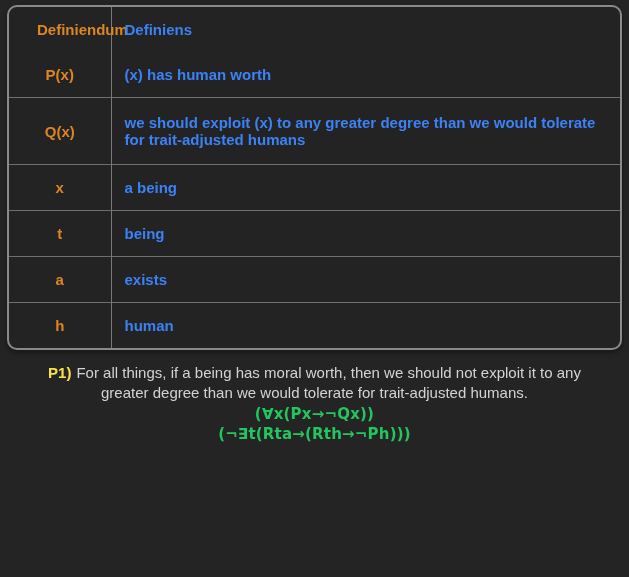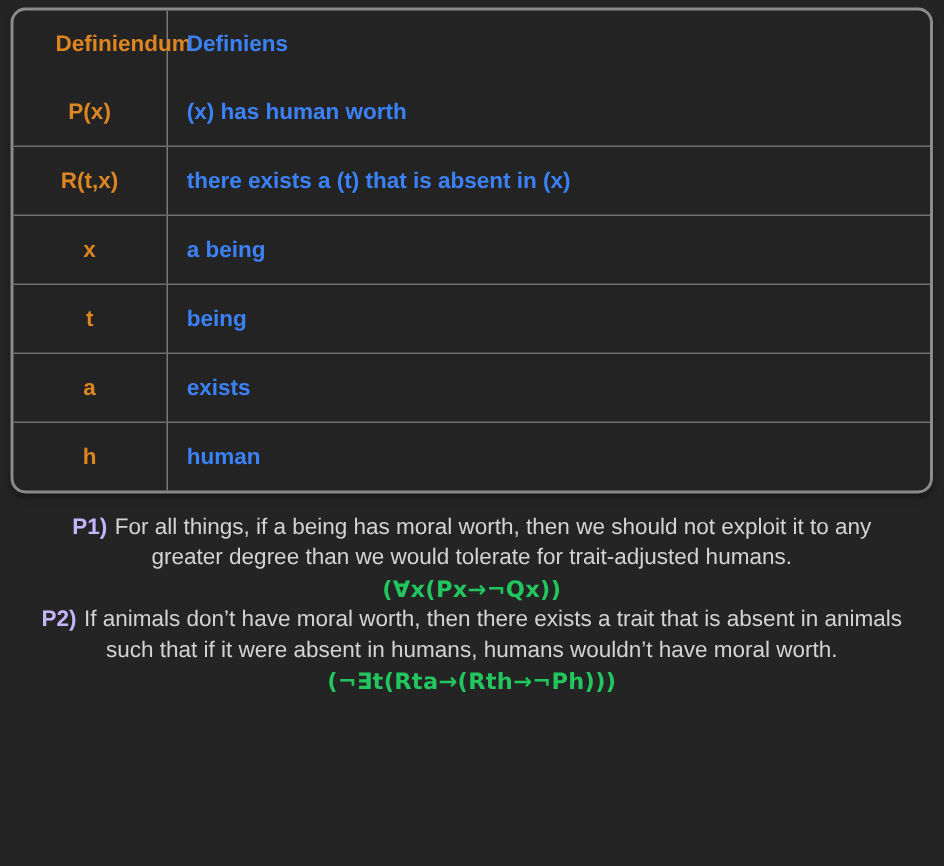--- a/index.html
+++ b/index.html
@@ -58,21 +58,21 @@
   
   .argument {
     padding: 13px 27px 0 27px;
     text-align: center;
     font-size: 15px;
     line-height: 20.4px;
     color: #d3d3d3;
   }
   .argument p { margin: 0; }
   .premise-label {
-    color: #c4b5fd;
+    color: #fde047;
     font-weight: bold;
     margin-right: 5px;
   }
   .formula {
     color: #22c55e;
     font-weight: bold;
     font-family: "DejaVu Sans", sans-serif;
     letter-spacing: 0.2px;
   }
 </style>
@@ -89,23 +89,23 @@
       <tr>
         <th class="col-definiendum">Definiendum</th>
         <th class="col-definiens">Definiens</th>
       </tr>
     </thead>
     <tbody>
       <tr class="row-single">
         <td class="col-definiendum">P(x)</td>
         <td class="col-definiens">(x) has human worth</td>
       </tr>
-      <tr class="row-single">
-        <td class="col-definiendum">R(t,x)</td>
-        <td class="col-definiens">there exists a (t) that is absent in (x)</td>
+      <tr class="row-double">
+        <td class="col-definiendum">Q(x)</td>
+        <td class="col-definiens">we should exploit (x) to any greater degree than we would tolerate for trait-adjusted humans</td>
       </tr>
       <tr class="row-single">
         <td class="col-definiendum">x</td>
         <td class="col-definiens">a being</td>
       </tr>
       <tr class="row-single">
         <td class="col-definiendum">t</td>
         <td class="col-definiens">being</td>
       </tr>
       <tr class="row-single">
@@ -118,17 +118,16 @@
       </tr>
     </tbody>
   </table>
 </div>
 
 <div class="argument">
 
   <p class="premise"><span class="premise-label">P1)</span><span>For all things, if a being has moral worth, then we should not exploit it to any greater degree than we would tolerate for trait-adjusted humans.</span></p>
   <p class="formula">(∀x(Px→¬Qx))</p>
 
-  <p class="premise"><span class="premise-label">P2)</span><span>If animals don’t have moral worth, then there exists a trait that is absent in animals such that if it were absent in humans, humans wouldn’t have moral worth.</span></p>
 
   <p class="formula">(¬∃t(Rta→(Rth→¬Ph)))</p>
 
 </div>
 
 </body></html>

